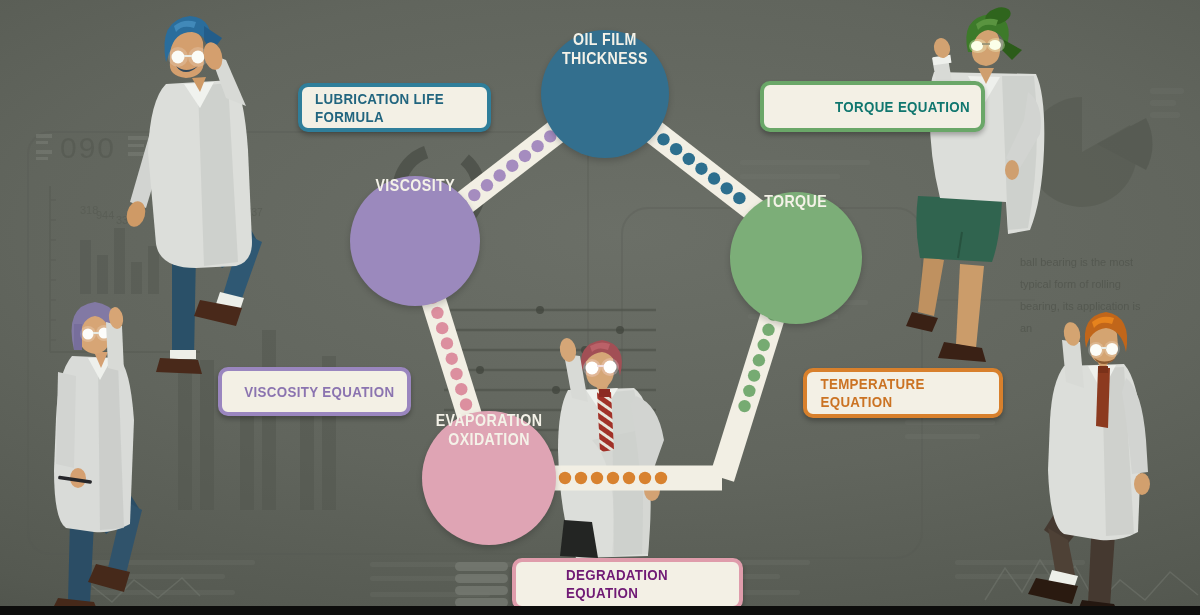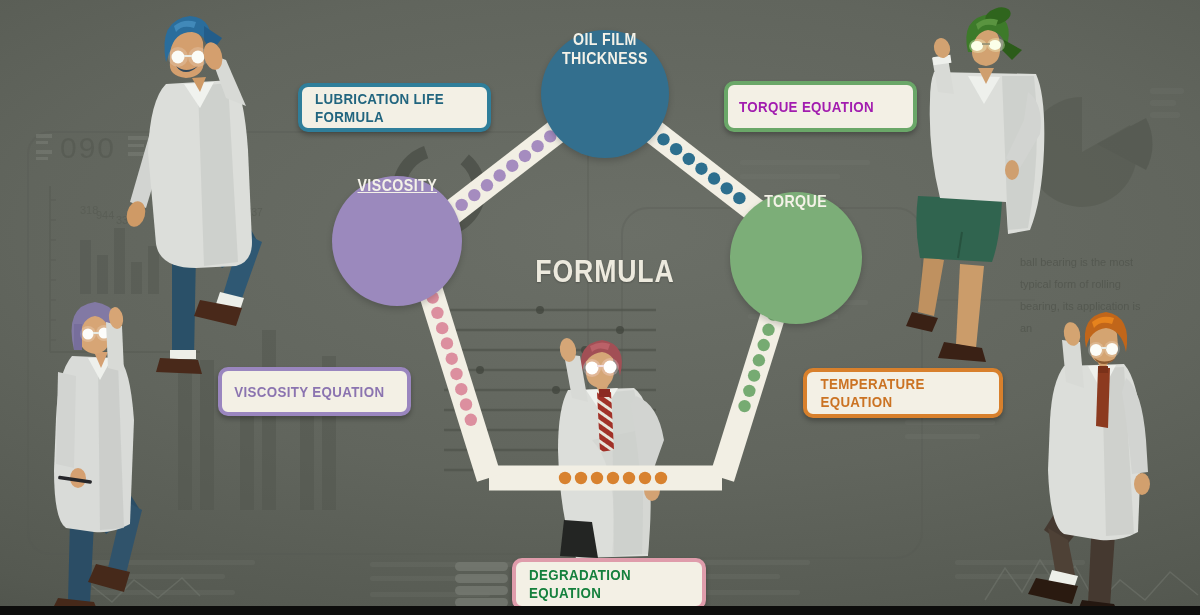--- a/index.html
+++ b/index.html
@@ -6,21 +6,21 @@
   .stage{position:relative;width:1200px;height:615px;overflow:hidden;
          font-family:"Liberation Sans",sans-serif;
          background:radial-gradient(120% 95% at 52% 38%, #6b6f67 0%, #61655d 42%, #555951 72%, #43473f 100%);}
   svg{position:absolute;left:0;top:0;}
   .bg text{font-family:"Liberation Sans",sans-serif;fill:#52564e;}
   .cond{display:inline-block;transform:scaleX(.86);transform-origin:center;white-space:pre-line;}
   .node{position:absolute;border-radius:50%;display:flex;align-items:flex-start;justify-content:center;
         text-align:center;color:#f4f2e8;font-weight:bold;font-size:16.5px;line-height:1.18;
         letter-spacing:.5px;box-shadow:0 3px 6px rgba(0,0,0,.18);}
   .badge{position:absolute;background:#f3f0e5;border:4px solid #888;border-radius:10px;
-         display:flex;align-items:center;justify-content:flex-start;font-weight:bold;font-size:15.5px;
+         display:flex;align-items:center;justify-content:flex-end;font-weight:bold;font-size:15.5px;
          letter-spacing:.4px;box-shadow:0 3px 5px rgba(0,0,0,.28);white-space:nowrap;}
   .title{position:absolute;left:395px;top:254px;width:420px;text-align:center;color:#edeade;
          font-weight:bold;font-size:31px;line-height:1.18;letter-spacing:1px;
          text-shadow:0 1px 2px rgba(0,0,0,.25);}
   .letterbox{position:absolute;left:0;top:606px;width:1200px;height:9px;background:#0d0d0c;}
 </style>
 </head>
 <body>
 
 <div class="stage">
@@ -333,41 +333,44 @@
       <circle cx="446.9755629994244" cy="343.4082220386971" r="6.2" fill="#dc8f9f"></circle>
       <circle cx="442.2068325596428" cy="328.13539617074787" r="6.2" fill="#dc8f9f"></circle>
       <circle cx="437.4381021198612" cy="312.86257030279864" r="6.2" fill="#dc8f9f"></circle>
       <circle cx="432.66937168007956" cy="297.5897444348493" r="6.2" fill="#dc8f9f"></circle>
     </svg>
 
   <div class="node" style="left: 541px; top: 30px; height: 128px; width: 128px; background: rgb(51, 111, 142);">
       <span class="cond node-label">OIL FILM
 THICKNESS</span>
     </div>
-  <div class="node" style="left: 332px; top: 176px; height: 130px; width: 130px; background: rgb(155, 137, 189); text-decoration: underline;">
+  <div class="node" style="left: 350px; top: 176px; height: 130px; width: 130px; background: rgb(155, 137, 189);">
       <span class="cond node-label">VISCOSITY</span>
     </div>
   <div class="node" style="left: 730px; top: 192px; height: 132px; width: 132px; background: rgb(124, 174, 120);">
       <span class="cond node-label">TORQUE</span>
     </div>
+  <div class="node" style="left: 422px; top: 411px; height: 134px; width: 134px; background: rgb(223, 164, 180);">
+      <span class="cond node-label">EVAPORATION
+OXIDATION</span>
+    </div>
 
   <div class="badge" style="left: 298px; top: 83px; width: 185px; height: 41px; border-color: rgb(47, 126, 154); color: rgb(33, 101, 127);">
       <span class="cond badge-label">LUBRICATION LIFE FORMULA</span>
     </div>
-  <div class="badge" style="left: 724px; top: 81px; width: 185px; height: 43px; border-color: rgb(106, 167, 104); color: #a21caf;">
+  <div class="badge" style="left: 760px; top: 81px; width: 185px; height: 43px; border-color: rgb(106, 167, 104); color: #0f766e; padding-left: 32px;">
       <span class="cond badge-label">TORQUE EQUATION</span>
     </div>
   <div class="badge" style="left: 803px; top: 368px; width: 192px; height: 42px; border-color: rgb(216, 128, 44); color: rgb(203, 115, 35);">
       <span class="cond badge-label">TEMPERATURE EQUATION</span>
     </div>
   <div class="badge" style="left: 218px; top: 367px; width: 185px; height: 41px; border-color: rgb(154, 134, 191); color: rgb(139, 116, 176);">
       <span class="cond badge-label">VISCOSITY EQUATION</span>
     </div>
-  <div class="badge" style="left: 512px; top: 558px; width: 186px; height: 44px; border-color: rgb(223, 156, 171); color: #15803d;">
+  <div class="badge" style="left: 512px; top: 558px; width: 186px; height: 44px; border-color: rgb(223, 156, 171); color: #701a75; padding-left: 37px;">
       <span class="cond badge-label">DEGRADATION EQUATION</span>
     </div>
 
   <div class="title">
-    <div><span class="cond">FORMULA</span></div>
   </div>
 
   <div class="letterbox"></div>
 </div>
 
 </body></html>

